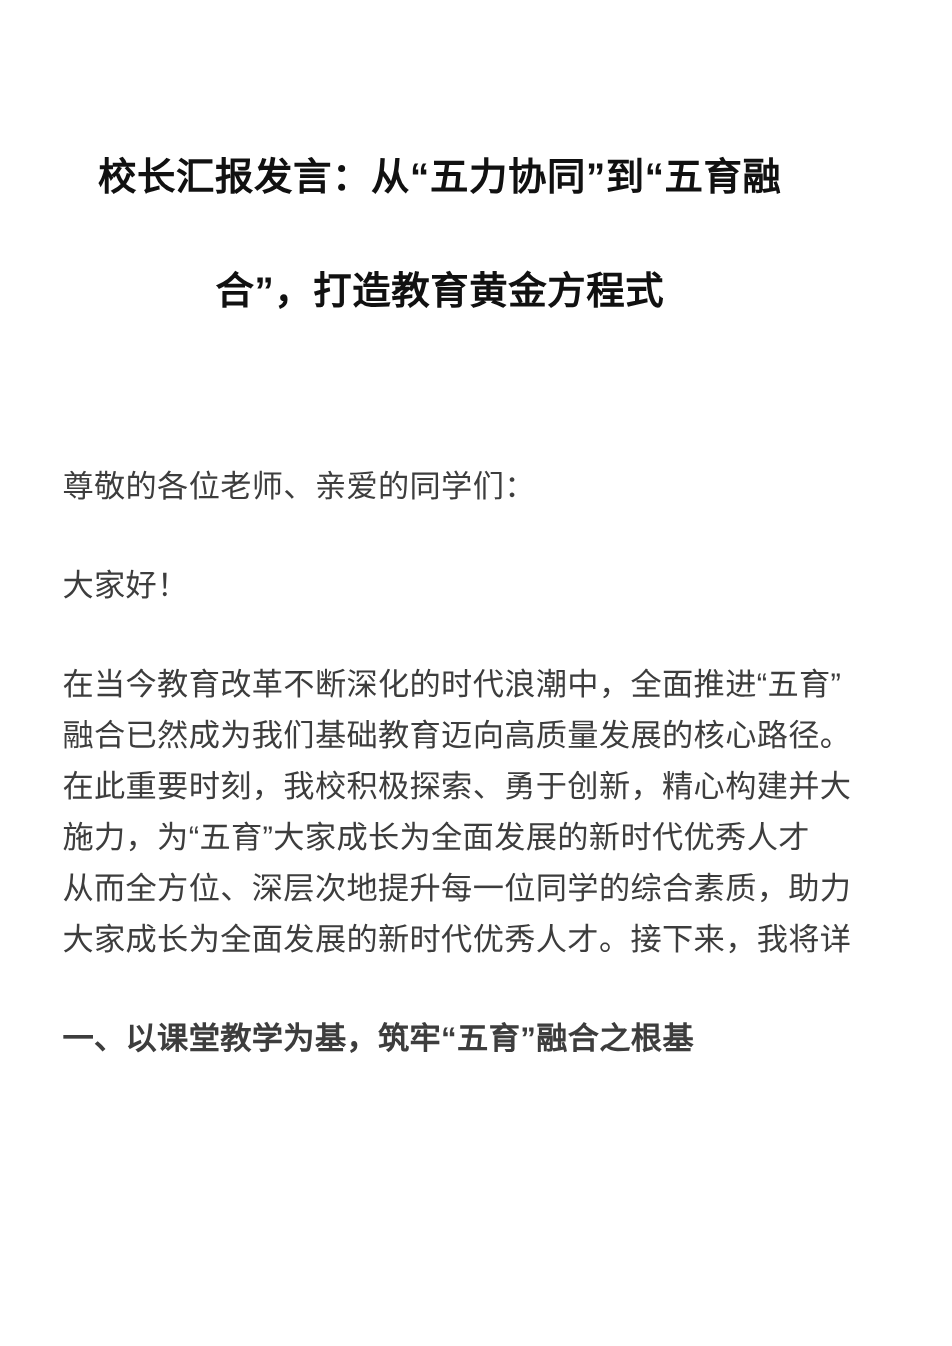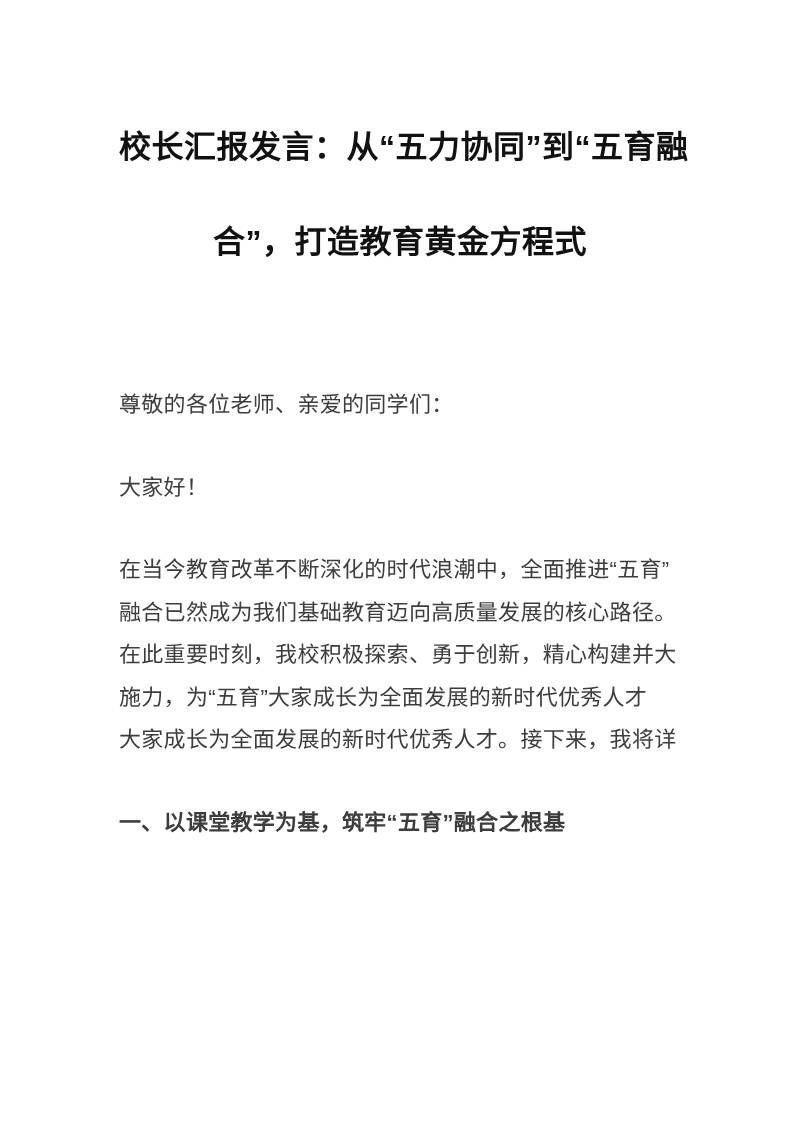--- a/index.html
+++ b/index.html
@@ -7,40 +7,40 @@
     padding: 0;
     background: #ffffff;
   }
   .page {
     position: relative;
     width: 793px;
     height: 1122px;
     margin: 0 auto;
     background: #ffffff;
     box-sizing: border-box;
-    padding: 100px 112px 0 119px;
+    padding: 100px 112px 0 52px;
     overflow: hidden;
     font-family: "Liberation Sans", "DejaVu Sans", sans-serif;
   }
   .doc-title {
     margin: 0 0 94px 0;
     text-align: center;
     font-size: 32px;
     font-weight: 700;
     line-height: 95px;
     color: #111111;
     letter-spacing: 0.5px;
   }
   .doc-title .tline {
     display: block;
     white-space: nowrap;
   }
   .para {
     margin: 0 0 40px 0;
-    font-size: 22px;
+    font-size: 26px;
     line-height: 42.5px;
     color: #3d3d3d;
     text-align: left;
   }
   .para .line {
     display: block;
     white-space: nowrap;
     letter-spacing: 0.3px;
   }
   .section-heading {
@@ -63,20 +63,21 @@
 
   <p class="para">
     <span class="line">大家好！</span>
   </p>
 
   <p class="para">
     <span class="line">在当今教育改革不断深化的时代浪潮中，全面推进“五育”</span>
     <span class="line">融合已然成为我们基础教育迈向高质量发展的核心路径。</span>
     <span class="line">在此重要时刻，我校积极探索、勇于创新，精心构建并大</span>
     <span class="line">施力，为“五育”大家成长为全面发展的新时代优秀人才</span>
+    <span class="line">从而全方位、深层次地提升每一位同学的综合素质，助力</span>
     <span class="line">大家成长为全面发展的新时代优秀人才。接下来，我将详</span>
   </p>
 
   <p class="para section-heading">
     <span class="line">一、以课堂教学为基，筑牢“五育”融合之根基</span>
   </p>
 
 </div>
 
 </body></html>

